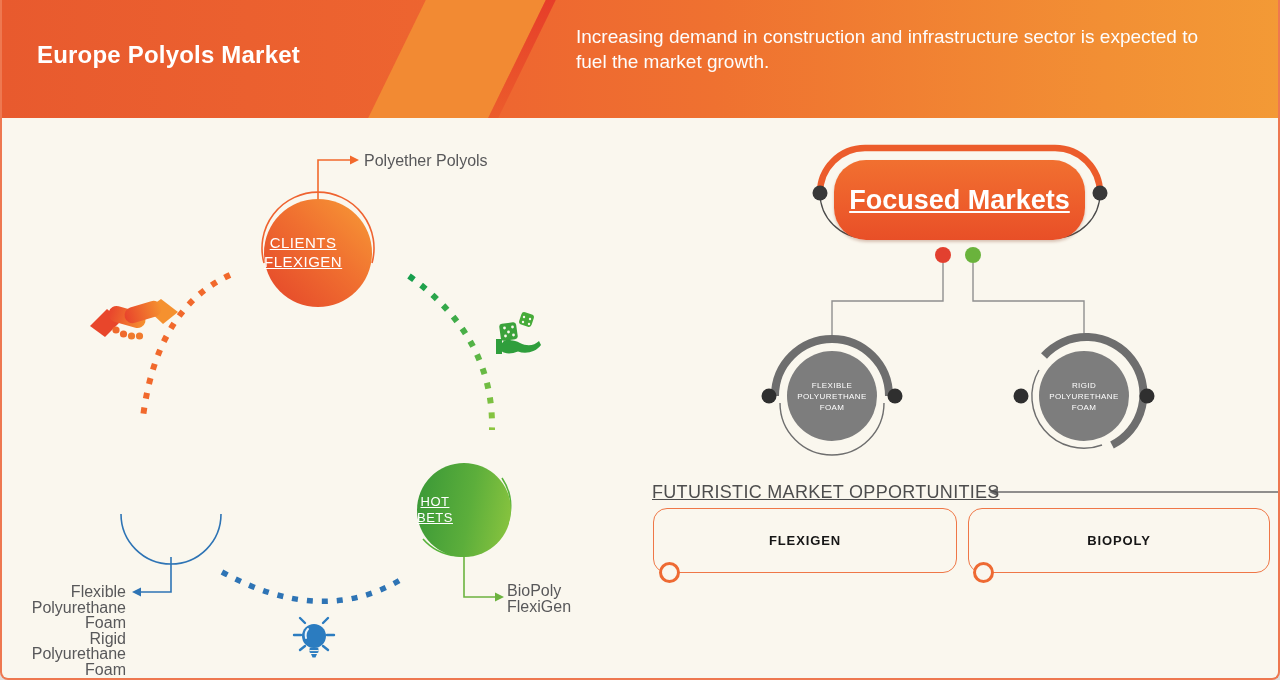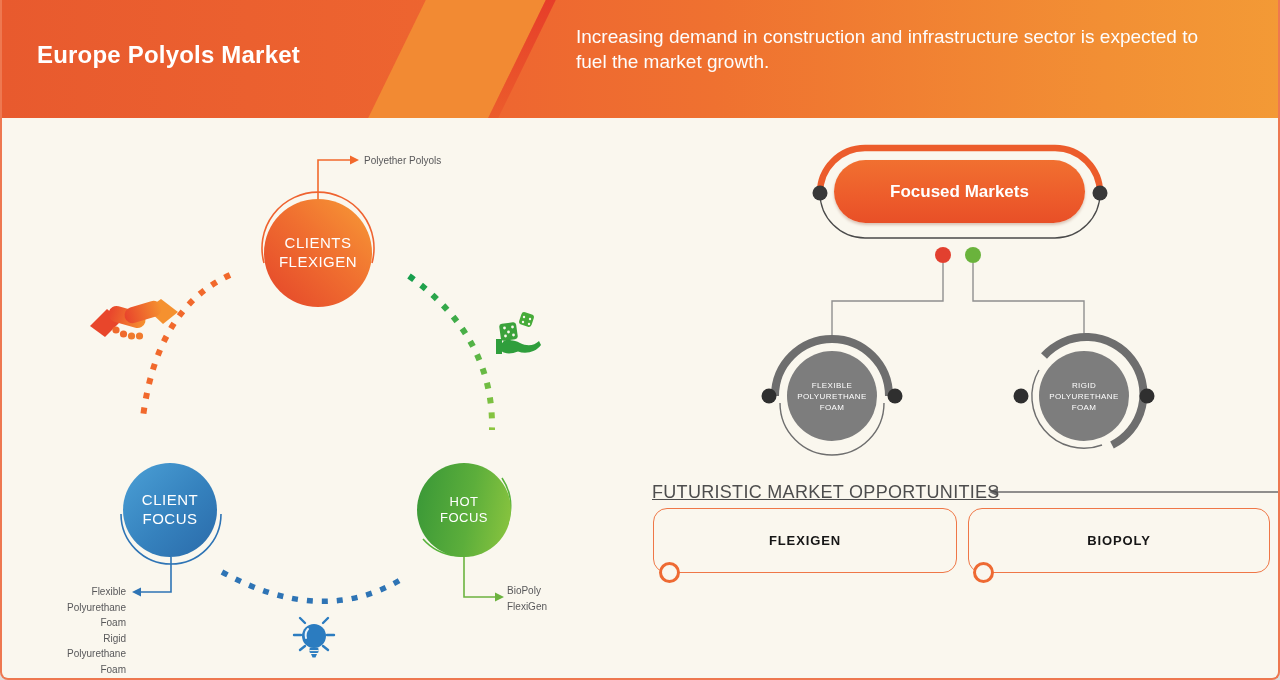--- a/index.html
+++ b/index.html
@@ -12,39 +12,39 @@
   }
   
   .hdr{position:absolute;left:-2px;top:0;width:1280px;height:118px;overflow:hidden;
     background:linear-gradient(90deg,#e85a2e 0%,#ee6630 38%,#ef7130 55%,#f28f34 85%,#f39b36 100%);padding-left:19px;}
   .hdr-band{position:absolute;top:-6px;height:130px;left:397px;width:120px;background:#f28a33;transform:skewX(-26deg);}
   .hdr-stripe{position:absolute;top:-6px;height:130px;left:517px;width:10px;background:linear-gradient(180deg,#e63c29,#ec5e2c);transform:skewX(-26deg);}
   .hdr-title{position:absolute;left:37px;top:41px;color:#fff;font-size:24px;font-weight:700;letter-spacing:.2px;}
   .hdr-msg{position:absolute;left:576px;top:24px;width:640px;color:#fdfdfd;font-size:19px;line-height:25px;font-weight:400;}
   .overlay{position:absolute;left:0;top:0;width:1280px;height:680px;pointer-events:none;}
   
-  .bubble{position:absolute;border-radius:50%;display:flex;align-items:center;justify-content:center;
-    color:#fff;text-align:center;line-height:1.25;letter-spacing:.5px;}
+  .bubble{position:absolute;border-radius:50%;display:flex;align-items:center;
+    color:#fff;text-align:center;line-height:1.25;letter-spacing:.5px;text-decoration:underline;}
   .bubble span{display:block;}
   .b-pot{left:262px;top:199px;width:108px;height:108px;font-size:15px;
     background:linear-gradient(45deg,#e64c2b 10%,#f07030 55%,#f79b36 100%);}
   .b-foc{left:121px;top:463px;width:94px;height:94px;font-size:15px;
     background:linear-gradient(135deg,#4ba0d6 0%,#3581bd 55%,#2a6aa9 100%);}
   .b-bet{left:415px;top:463px;width:94px;height:94px;font-size:13px;
     background:linear-gradient(100deg,#389737 0%,#5cae3b 55%,#8dc63f 100%);}
   
-  .sidelabel{position:absolute;color:#58585a;font-size:10px;line-height:15.5px;}
+  .sidelabel{position:absolute;color:#58585a;font-size:16px;line-height:15.5px;}
   .lbl-polyether{left:362px;top:153px;}
   .lbl-flexfoam{left:14px;top:584px;width:110px;text-align:right;}
   .lbl-biopoly{left:505px;top:583px;text-align:left;}
   
-  .pill{position:absolute;left:832px;top:160px;width:251px;height:63px;border-radius:32px;
+  .pill{position:absolute;left:832px;top:160px;width:251px;height:80px;border-radius:32px;
     background:linear-gradient(180deg,#f17030 0%,#ed5c2b 60%,#e84f27 100%);
-    display:flex;align-items:center;justify-content:center;color:#fff;font-size:17px;font-weight:700;
-    box-shadow:0 2px 3px rgba(120,40,10,.25);}
+    display:flex;align-items:center;justify-content:center;color:#fff;font-size:27px;font-weight:700;
+    box-shadow:0 2px 3px rgba(120,40,10,.25);text-decoration:underline;}
   
   .nodelabel{position:absolute;width:90px;color:#fff;font-size:8px;letter-spacing:.4px;
     text-align:center;line-height:1.4;font-weight:400;}
   .nl-1{left:785px;top:380px;}
   .nl-2{left:1037px;top:380px;}
   
   .futuristic{position:absolute;left:650px;top:482px;color:#4d4d4d;font-size:18px;letter-spacing:.3px;font-weight:400;text-decoration:underline;}
   .oppbox{position:absolute;top:508px;height:65px;border:1.5px solid #ef7747;border-radius:14px;
     display:flex;align-items:center;justify-content:center;color:#161616;font-size:13px;font-weight:700;letter-spacing:.9px;
     box-sizing:border-box;background:transparent;}
@@ -165,30 +165,24 @@
     <line x1="996" y1="492" x2="1280" y2="492" stroke="#6b6b6b" stroke-width="1.6"></line>
     <polygon points="996,487.5 987,492 996,496.5" fill="#6b6b6b"></polygon>
   </svg>
 
   <div class="bubble b-pot">
     <div>
       <span>CLIENTS</span>
       <span>FLEXIGEN</span>
     </div>
   </div>
-  <div class="bubble b-foc">
-    <div>
-      <span>CLIENT</span>
-      <span>FOCUS</span>
-    </div>
-  </div>
   <div class="bubble b-bet">
     <div>
       <span>HOT</span>
-      <span>FOCUS</span>
+      <span>BETS</span>
     </div>
   </div>
 
   <div class="sidelabel lbl-polyether">Polyether Polyols</div>
   <div class="sidelabel lbl-flexfoam">
     <span style="display:block">Flexible</span>
     <span style="display:block">Polyurethane</span>
     <span style="display:block">Foam</span>
     <span style="display:block">Rigid</span>
     <span style="display:block">Polyurethane</span>

